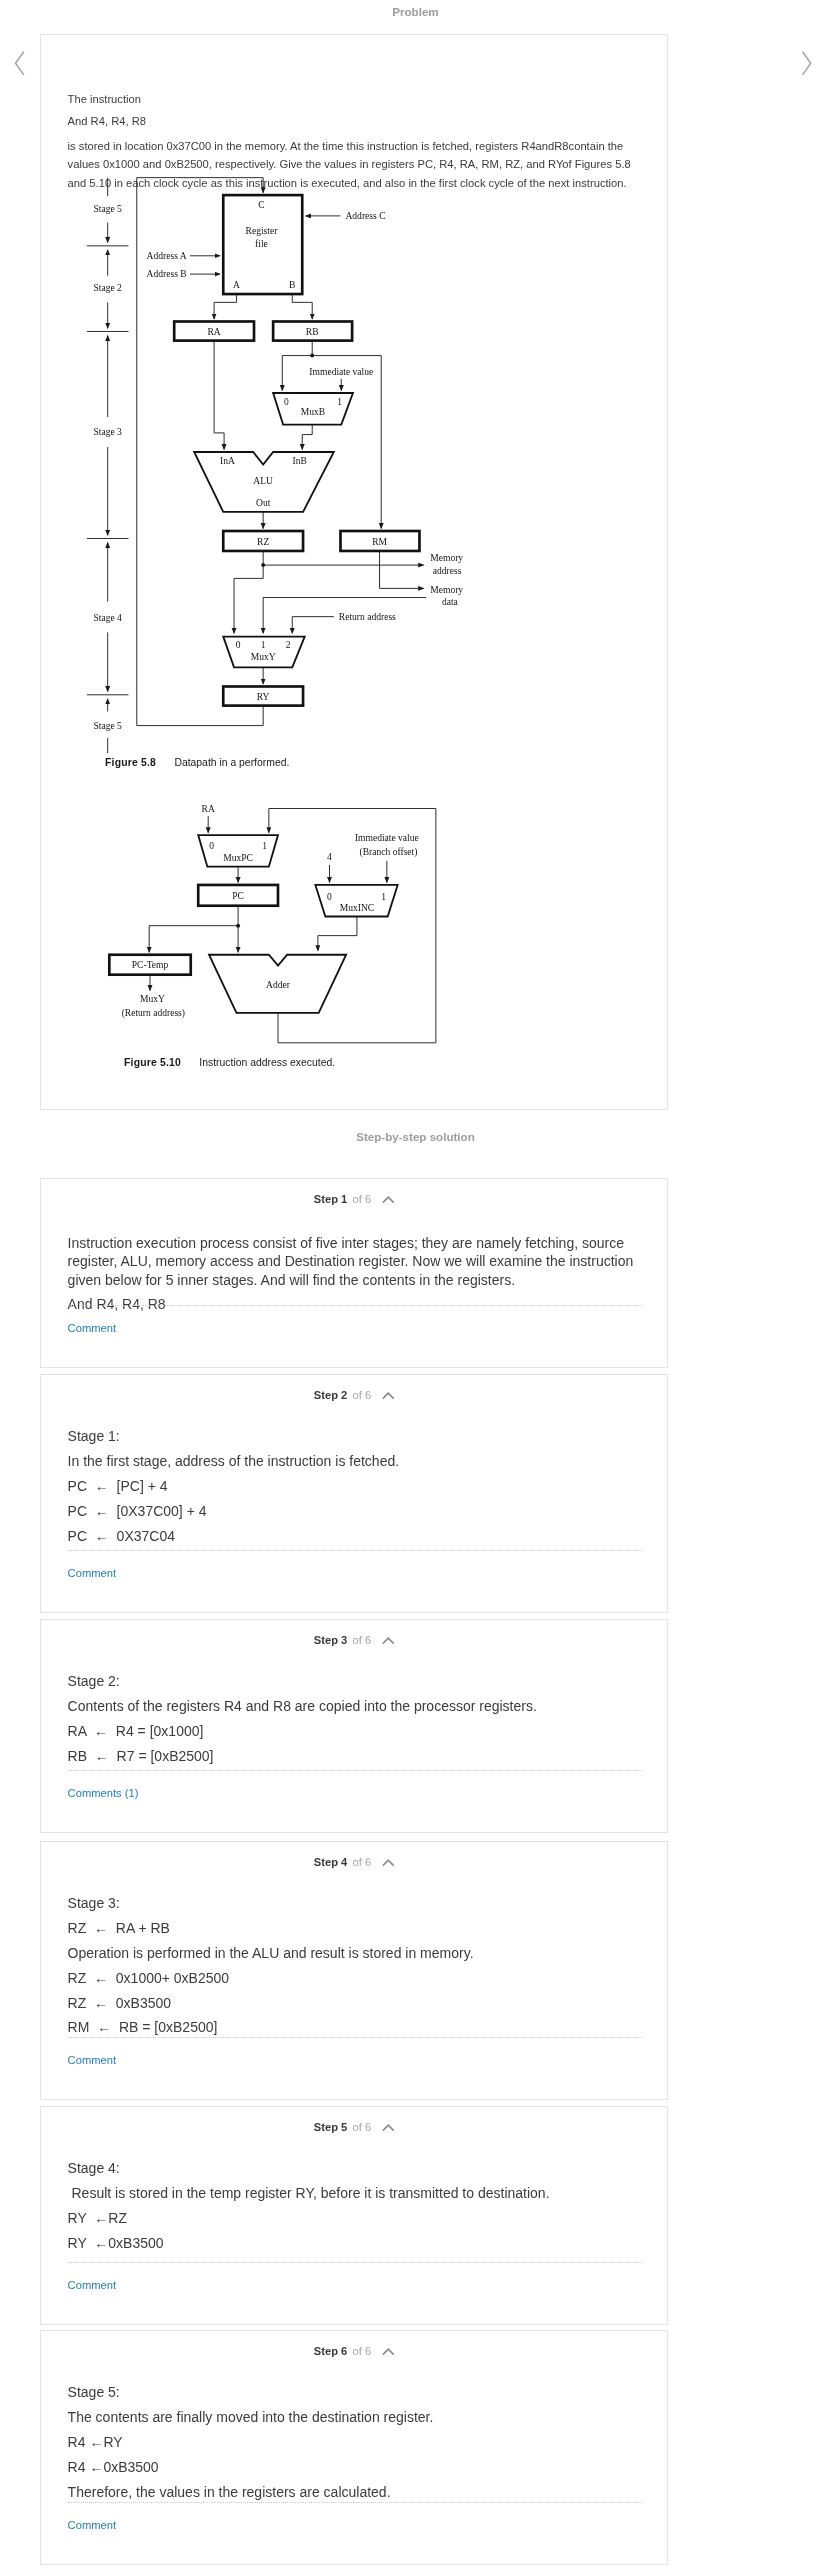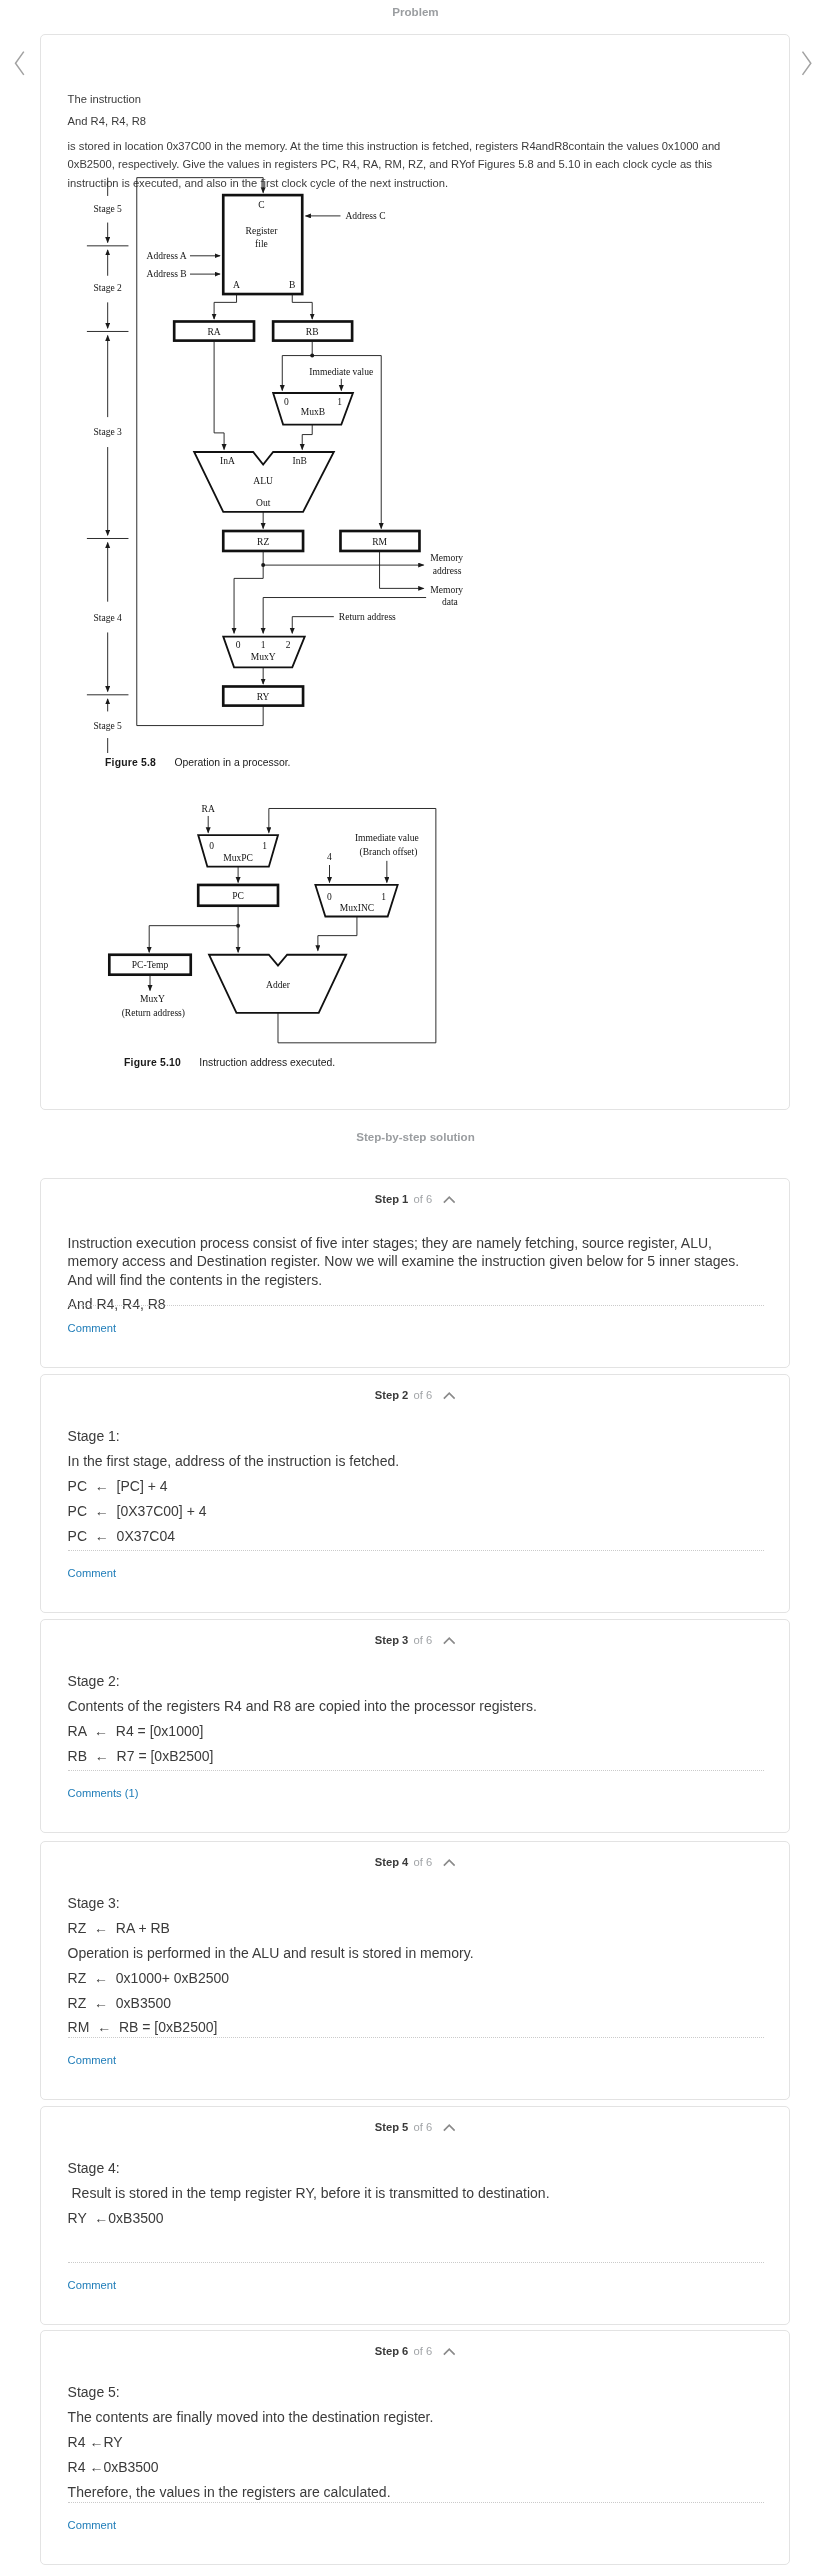--- a/index.html
+++ b/index.html
@@ -1,21 +1,21 @@
 <!DOCTYPE html>
 <html style="font-size:13.3px"><head>
 <meta charset="utf-8">
 <style>
   html,body{margin:0;padding:0;}
   body{width:831px;height:2576px;position:relative;background:#fff;
        font-family:"Liberation Sans",sans-serif;color:#3b3b3b;}
   .sec-title{position:absolute;left:0;width:831px;text-align:center;
              font-size:11.6px;font-weight:bold;color:#9a9da0;}
-  .card{position:absolute;left:40px;width:750px;background:#fff;
-        border:0.8px solid #e3e3e3;border-radius:5px;box-sizing:border-box;overflow:hidden;}
+  .card{position:absolute;left:40px;width:628px;background:#fff;
+        border:0.8px solid #e3e3e3;border-radius:0;box-sizing:border-box;overflow:hidden;}
   .nav-btn{position:absolute;cursor:pointer;}
   .ptext{position:absolute;left:26.6px;right:23px;margin:0;font-size:11.2px;line-height:18.3px;white-space:pre-wrap;}
   .figsvg{position:absolute;}
   .figcap{position:absolute;font-size:10.4px;color:#1a1a1a;}
   .figcap b{margin-right:18.3px;letter-spacing:0.2px;padding-left:17px;}
   .step-head{position:absolute;top:14px;left:0;right:0;text-align:center;font-size:11.2px;}
   .step-title{font-weight:bold;color:#3a3a3a;}
   .step-of{color:#a2a5a8;margin-left:2px;}
   .chev-up{vertical-align:-0.8px;margin-left:7.5px;cursor:pointer;}
   .step-body{position:absolute;top:52px;left:26.6px;right:26.6px;}
@@ -145,21 +145,21 @@
     <text class="ftxt" x="255" y="574" text-anchor="middle">1</text>
     <text class="ftxt" x="285" y="574" text-anchor="middle">2</text>
     <text class="ftxt" x="255" y="588" text-anchor="middle">MuxY</text>
     <line class="fline" x1="255" y1="597" x2="255" y2="617" marker-end="url(#ah)"></line>
 
     <rect class="fbox" x="207" y="620" width="96" height="23"></rect>
     <text class="ftxt" x="255" y="636" text-anchor="middle">RY</text>
   </svg>
 
   <div class="figcap" style="left:47px;top:722px">
-    <b>Figure 5.8</b><span>Operation in a processor.</span>
+    <b>Figure 5.8</b><span>Datapath in a performed.</span>
   </div>
 
   <svg class="figsvg" style="left:60px;top:760px" width="349" height="258" viewBox="0 0 420 310">
     <defs>
       <marker id="ah2" markerWidth="9" markerHeight="8" refX="6.5" refY="3" orient="auto" markerUnits="userSpaceOnUse">
         <path d="M0,0 L7.5,3 L0,6 Z" fill="#1a1a1a"></path>
       </marker>
     </defs>
 
     <text class="ftxt" x="129" y="20" text-anchor="middle">RA</text>
@@ -287,20 +287,21 @@
   <div class="step-head">
     <span class="step-title">Step 5</span>
     <span class="step-of">of 6</span>
     <svg class="chev-up" width="12.5" height="8.3" viewBox="0 0 15 10">
         <polyline points="1,8 7.5,1.5 14,8" fill="none" stroke="#8a8a8a" stroke-width="2"></polyline>
       </svg>
   </div>
   <div class="step-body">
     <p class="ln">Stage 4:</p>
     <p class="ln"> Result is stored in the temp register RY, before it is transmitted to destination.</p>
+    <p class="ln">RY  ←RZ</p>
     <p class="ln">RY  ←0xB3500</p>
   </div>
   <div class="divider"></div>
   <a class="comment">Comment</a>
 </div>
 
 <div class="card" style="top:2330px;height:235px">
   <div class="step-head">
     <span class="step-title">Step 6</span>
     <span class="step-of">of 6</span>

